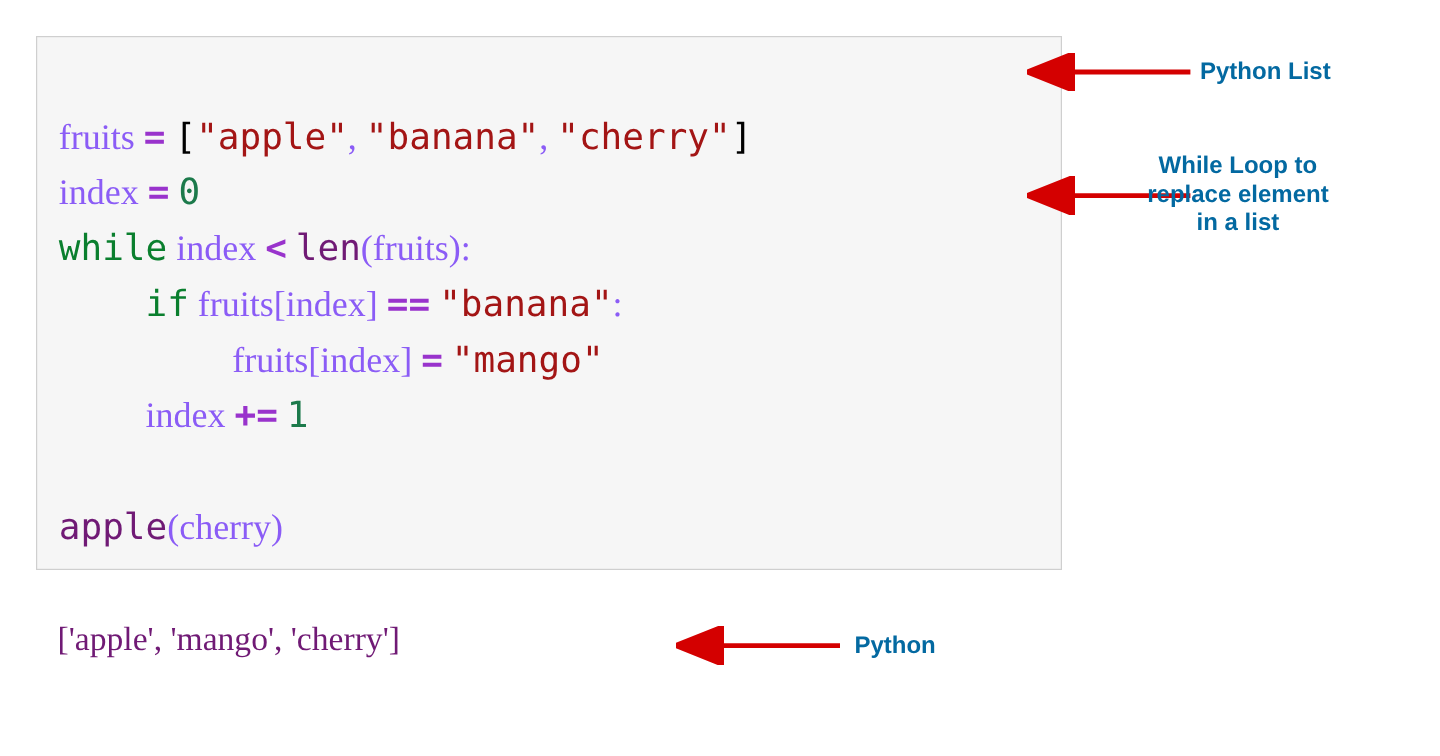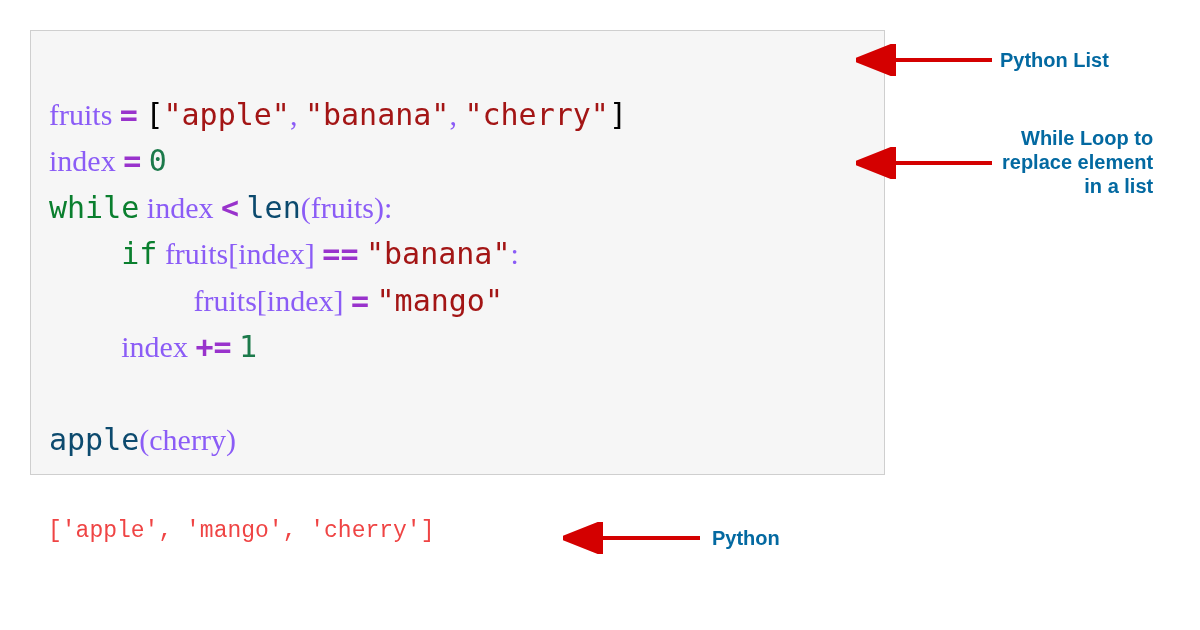--- a/index.html
+++ b/index.html
@@ -24,28 +24,28 @@
     line-height: 1.55;
     white-space: pre;
     color: #000;
   }
   .tok-var { color: #8b5cf6; font-family: Liberation Serif, serif; }
   .tok-op  { color: #9933cc; font-weight: bold; }
   .tok-br  { color: #000; }
   .tok-str { color: #a31515; }
   .tok-num { color: #1c7a4b; }
   .tok-kw  { color: #0a7f2e; font-weight: normal; }
-  .tok-fn  { color: #0c4a6e; }
+  .tok-fn  { color: #701a75; }
   .output-line {
     position: absolute;
     left: 48px;
     top: 518px;
-    font-size: 23px;
-    font-family: Liberation Mono, monospace;
-    color: #ef4444;
+    font-size: 28px;
+    font-family: Liberation Serif, serif;
+    color: #701a75;
     white-space: pre;
   }
   .ann {
     position: absolute;
     font-family: Arial, Helvetica, sans-serif;
     font-weight: bold;
     color: #0369a1;
     font-size: 20px;
     line-height: 1.2;
   }
@@ -82,16 +82,16 @@
   </defs>
 
   <line x1="992" y1="60" x2="888" y2="60" stroke="#d40000" stroke-width="4" marker-end="url(#arrow-head)"></line>
 
   <line x1="992" y1="163" x2="888" y2="163" stroke="#d40000" stroke-width="4" marker-end="url(#arrow-head)"></line>
 
   <line x1="700" y1="538" x2="595" y2="538" stroke="#d40000" stroke-width="4" marker-end="url(#arrow-head)"></line>
 </svg>
 
 <div class="ann" style="left:1000px; top:48px;">Python List</div>
-<div class="ann" style="left:1002px; top:126px; white-space:pre; text-align:right;">While Loop to
+<div class="ann" style="left:956px; top:126px; white-space:pre; text-align:center;">While Loop to
 replace element
 in a list</div>
 <div class="ann" style="left:712px; top:526px;">Python</div>
 
 </body></html>

